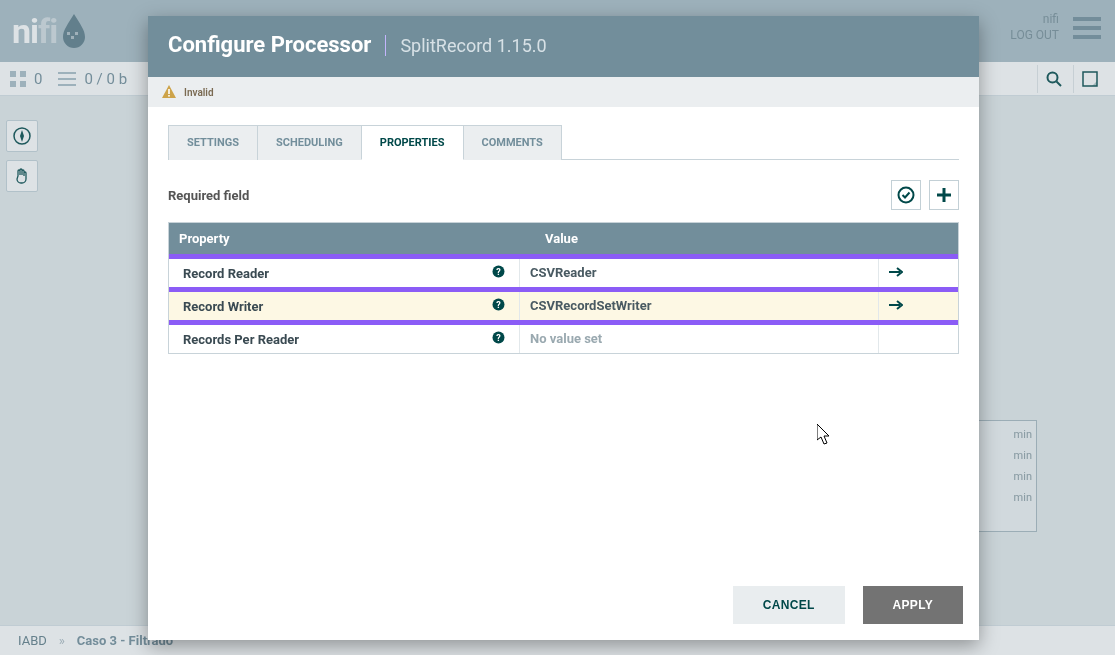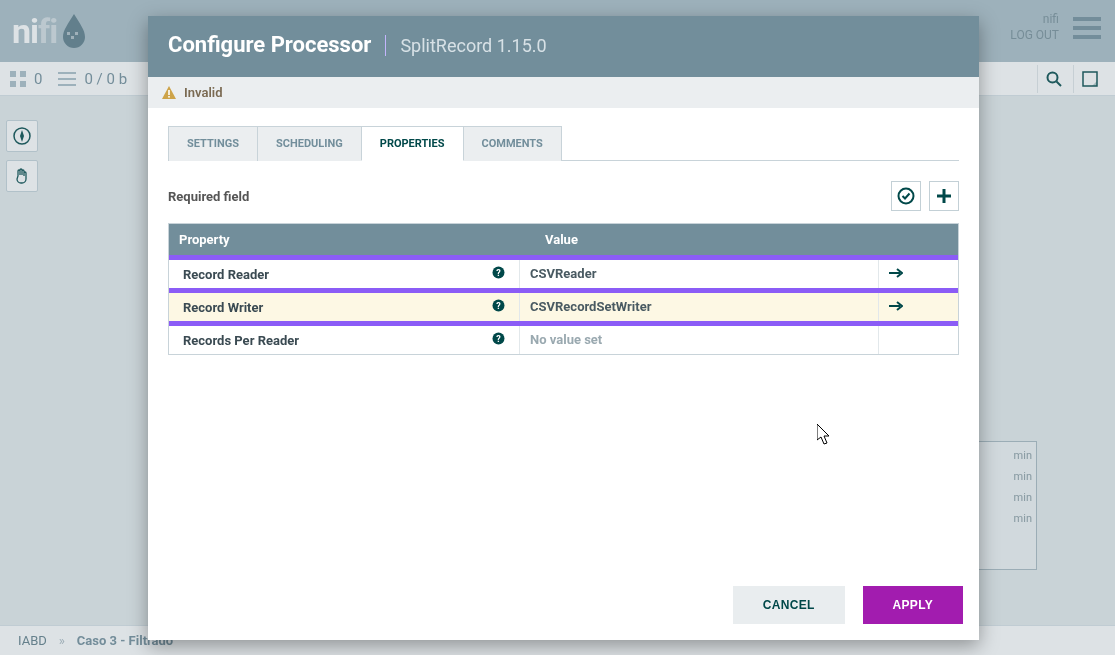--- a/index.html
+++ b/index.html
@@ -42,36 +42,36 @@
 }
 .stat-group { display:flex; align-items:center; gap:8px; margin-right:16px; }
 .right-tools { margin-left:auto; display:flex; align-items:center; gap:4px;}
 .tool-btn { width:32px; height:28px; border-left:1px solid #e0e6e9; display:flex; align-items:center; justify-content:center; color:#004849;}
 
 
 .side-palette { position:absolute; left:6px; top:120px; display:flex; flex-direction:column; gap:8px;}
 .palette-btn { width:32px; height:32px; background:#fff; border:1px solid #c5d3da; border-radius:2px; display:flex; align-items:center; justify-content:center; color:#004849;}
 
 
-.canvas-box { position:absolute; right:78px; top:420px; width:60px; height:129px; border:1px solid #a7b8c0; background:rgba(255,255,255,0.4); font-size:11px; color:#8a9ca3; padding:4px; line-height:1.9; text-align:right;margin-top:21px;}
+.canvas-box { position:absolute; right:78px; top:420px; width:60px; height:112px; border:1px solid #a7b8c0; background:rgba(255,255,255,0.4); font-size:11px; color:#8a9ca3; padding:4px; line-height:1.9; text-align:right;}
 
 
 .breadcrumb-bar { position:absolute; bottom:0; left:0; right:0; height:30px; background:#fff; border-top:1px solid #d9e2e7; display:flex; align-items:center; padding:0 18px; font-size:13px; color:#5f7d88; gap:12px;}
 .breadcrumb-bar .sep { color:#aab9c1; }
 .breadcrumb-bar .active { font-weight:700; color:#728e9b;}
 
 
 .modal-overlay { position:absolute; inset:0; background:rgba(120,140,150,0.25); }
 
 
 .dialog { position:absolute; left:148px; top:16px; width:831px; height:624px; background:#fff; box-shadow:0 6px 18px rgba(0,0,0,0.35); display:flex; flex-direction:column;}
 .dialog-header { background:#728e9b; color:#fff; padding:16px 20px 20px; display:flex; align-items:baseline; gap:14px;}
 .dialog-title { font-size:22px; font-weight:700; }
 .dialog-subtitle { font-size:18px; color:#d7e1e6; border-left:1px solid #c4b5fd; padding-left:14px;}
-.dialog-warn { background:#ebeef0; padding:8px 14px; display:flex; align-items:center; gap:8px; font-size:13px; color:#7a6a52; font-weight:600;}
+.dialog-warn { background:#ebeef0; padding:8px 14px; display:flex; align-items:center; gap:8px; font-size:10px; color:#7a6a52; font-weight:600;}
 .warn-icon { color:#c9a25b; }
 
 .dialog-body { flex:1; padding:18px 20px 10px; position:relative; }
 
 
 .tabs { display:flex; }
 .tab { padding:10px 18px; font-size:11px; font-weight:700; color:#728e9b; background:#ebeef0; border:1px solid #c8d3d9; border-bottom: none; cursor:pointer; margin-right:-1px;}
 .tab.active { background:#fff; color:#004849; border-bottom:1px solid #fff; position:relative; z-index:2;}
 .tabs-line { height:1px; background:#c8d3d9; margin-top:-1px; }
 
@@ -91,21 +91,21 @@
 .prop-row .col-name { flex:0 0 350px; padding:6px 14px; font-weight:700; color:#3a4a52; display:flex; align-items:center; justify-content:space-between;}
 .prop-row .col-val { flex:1; padding:6px 10px; color:#495a62; font-weight:700; border-left:1px solid #e2e8eb;}
 .prop-row .col-val.empty { color:#9aa9b0; }
 .prop-row .col-act { flex:0 0 80px; padding:6px 10px; border-left:1px solid #e2e8eb; color:#004849; text-align:left;}
 .help-icon { color:#004849; font-size:13px; }
 
 
 .dialog-footer { padding:12px 16px 16px; display:flex; justify-content:flex-end; gap:18px;}
 .btn { padding:12px 30px; font-size:12px; font-weight:700; border:none; cursor:pointer; letter-spacing:0.3px;}
 .btn-cancel { background:#e9edef; color:#004849; }
-.btn-apply { background:#a21caf; color:#fff; }
+.btn-apply { background:#737373; color:#fff; }
 
 
 .cursor { position:absolute; left:817px; top:424px; pointer-events:none;}
 </style>
 </head>
 <body>
 
 <div class="top-toolbar">
   <div class="logo-section">
     <span class="logo-text"><span>ni</span><span class="dim">fi</span></span>

